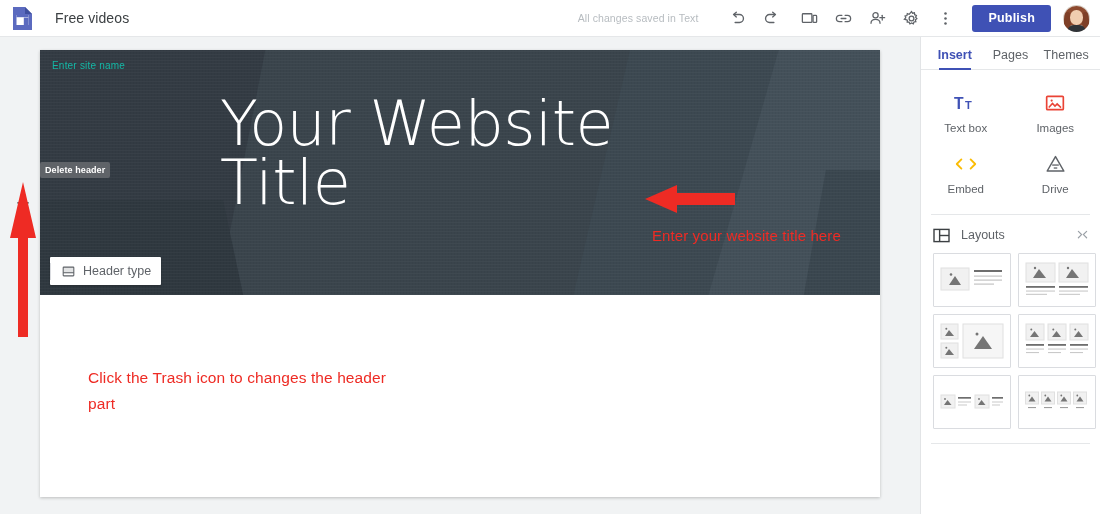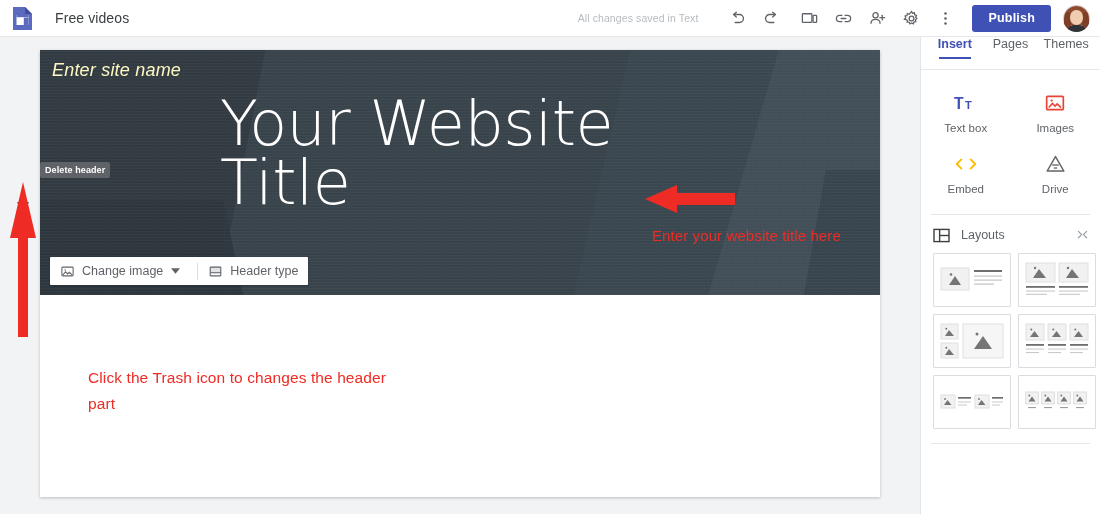--- a/index.html
+++ b/index.html
@@ -91,22 +91,22 @@
       background:#2f383f;transform:skewX(12deg);}
   .f6{left:770px;top:120px;width:160px;height:180px;
       background:#3a464f;transform:skewX(-10deg);}
   .hero-noise{
     position:absolute;inset:0;opacity:.05;
     background-image:
       repeating-linear-gradient(0deg,rgba(255,255,255,.5) 0 1px,transparent 1px 3px),
       repeating-linear-gradient(90deg,rgba(0,0,0,.5) 0 1px,transparent 1px 3px);
   }
   .site-name{
-    position:absolute;left:12px;top:10px;font-size:18px;color:#fef9c3;
-    letter-spacing:.2px;cursor:text;font-style:italic;
+    position:absolute;left:12px;top:10px;font-size:10px;color:#14b8a6;
+    letter-spacing:.2px;cursor:text;
   }
   .hero-title{
     position:absolute;left:180px;top:45px;width:420px;
     font-size:62px;line-height:.95;color:#fff;font-weight:300;
     letter-spacing:-.5px;cursor:text;
     font-family:"DejaVu Sans","Liberation Sans",sans-serif;
   }
 
   
   .ann-arrow-h{position:absolute;left:605px;top:133px;width:90px;height:32px;}
@@ -133,21 +133,21 @@
   .hb-item svg{margin-right:7px;flex:none;}
   .hb-caret{margin-left:8px;}
   .hb-div{width:1px;height:17px;background:#dadce0;flex:none;}
 
   
   .panel{
     position:absolute;left:920px;top:37px;width:180px;height:477px;
     background:#fff;border-left:1px solid #e2e4e6;box-sizing:border-box;
   }
   .tabs{
-    display:flex;align-items:flex-start;height:33px;padding:0 6px;
+    display:flex;align-items:flex-end;height:33px;padding:0 6px;
     border-bottom:1px solid #e5e7e9;box-sizing:border-box;
   }
   .tab{
     flex:1;text-align:center;font-size:12.5px;color:#5f6368;
     padding-bottom:7px;cursor:pointer;position:relative;white-space:nowrap;
   }
   .tab.active{color:#3f51b5;font-weight:bold;}
   .tab.active:after{
     content:"";position:absolute;left:50%;transform:translateX(-50%);
     bottom:-1px;width:32px;height:2.5px;background:#3f51b5;
@@ -294,31 +294,20 @@
       <div class="site-name">Enter site name</div>
       <div class="hero-title">Your Website Title</div>
 
       <svg class="ann-arrow-h" viewBox="0 0 90 32">
         <polygon points="0,16 32,2 32,10 90,10 90,22 32,22 32,30" fill="#ee2b24"></polygon>
       </svg>
 
       <div class="ann-text-1">Enter your website title here</div>
 
       <div class="hero-bar">
-        <div class="hb-item">
-          <svg width="15" height="15" viewBox="0 0 24 24" fill="none" stroke="#5f6368" stroke-width="1.7">
-            <rect x="3" y="5" width="18" height="14" rx="1.5"></rect>
-            <circle cx="8.2" cy="9.6" r="1.2" fill="#5f6368" stroke="none"></circle>
-            <path d="M4.5 17.5l4.6-5 3.2 3.4 2.6-2.6 4.6 4.2"></path>
-          </svg>
-          <span>Change image</span>
-          <svg class="hb-caret" width="9" height="6" viewBox="0 0 10 6">
-            <polygon points="0,0 10,0 5,6" fill="#5f6368"></polygon>
-          </svg>
-        </div>
         <div class="hb-div"></div>
         <div class="hb-item">
           <svg width="15" height="15" viewBox="0 0 24 24" fill="none" stroke="#5f6368" stroke-width="1.7">
             <rect x="3.5" y="5" width="17" height="14" rx="1"></rect>
             <line x1="3.5" y1="14" x2="20.5" y2="14"></line>
             <rect x="3.5" y="5" width="17" height="9" fill="#5f6368" stroke="none" opacity=".18"></rect>
           </svg>
           <span>Header type</span>
         </div>
       </div>

